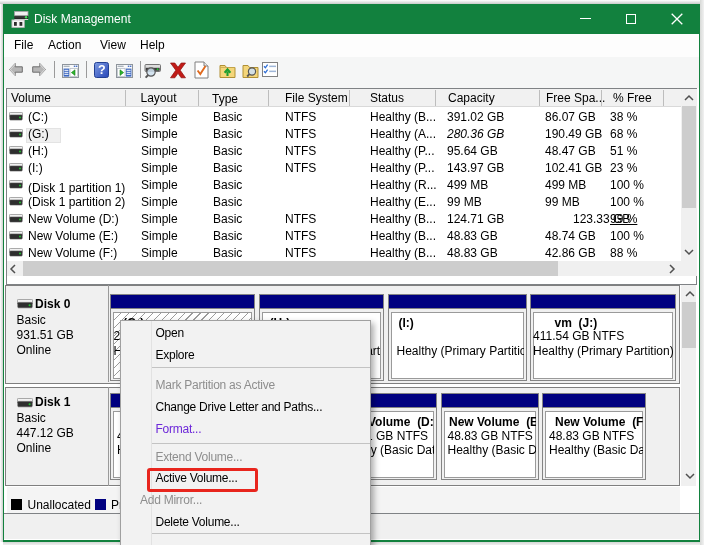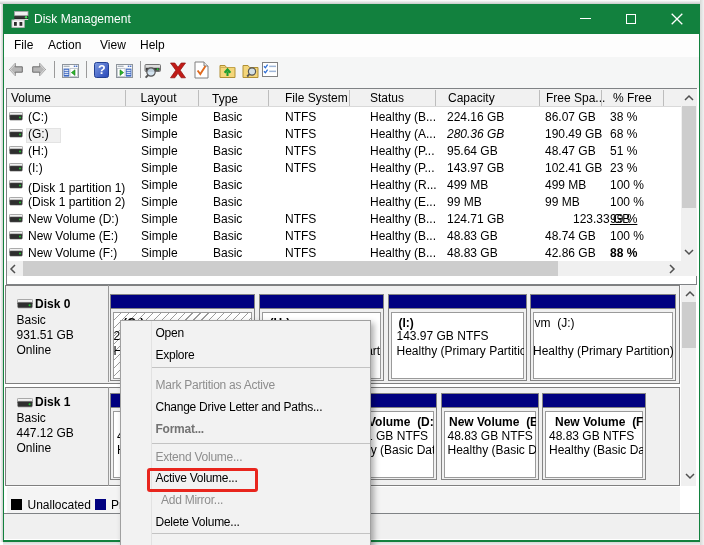--- a/index.html
+++ b/index.html
@@ -139,21 +139,21 @@
 <svg class="a" style="left:9px;top:112px" width="14" height="9" viewBox="0 0 14 9">
 <rect x="0.4" y="0.4" width="13.2" height="4.2" rx="1" fill="#f2f2f2" stroke="#8a8a8a" stroke-width="0.8"></rect>
 <rect x="0.8" y="3" width="12.4" height="5" rx="0.8" fill="#2e2e2e" stroke="#505050" stroke-width="0.6"></rect>
 <circle cx="11" cy="5.6" r="1" fill="#21c12f"></circle>
 </svg>
 <div class="a vc" style="left:28px;top:108.5px;height:17px;">(C:)</div>
 <div class="a vc" style="left:141px;top:108.5px;height:17px;">Simple</div>
 <div class="a vc" style="left:213px;top:108.5px;height:17px;">Basic</div>
 <div class="a vc" style="left:285px;top:108.5px;height:17px;">NTFS</div>
 <div class="a vc" style="left:370px;top:108.5px;height:17px;">Healthy (B...</div>
-<div class="a vc" style="left:447px;top:108.5px;height:17px;">224.16 GB</div>
+<div class="a vc" style="left:447px;top:108.5px;height:17px;">391.02 GB</div>
 <div class="a vc" style="left:545px;top:108.5px;height:17px;">86.07 GB</div>
 <div class="a vc" style="left:610px;top:108.5px;height:17px;">38 %</div>
 <svg class="a" style="left:9px;top:129px" width="14" height="9" viewBox="0 0 14 9">
 <rect x="0.4" y="0.4" width="13.2" height="4.2" rx="1" fill="#f2f2f2" stroke="#8a8a8a" stroke-width="0.8"></rect>
 <rect x="0.8" y="3" width="12.4" height="5" rx="0.8" fill="#2e2e2e" stroke="#505050" stroke-width="0.6"></rect>
 <circle cx="11" cy="5.6" r="1" fill="#21c12f"></circle>
 </svg>
 <div class="a vc" style="left:28px;top:125.5px;height:17px;">(G:)</div>
 <div class="a vc" style="left:141px;top:125.5px;height:17px;">Simple</div>
 <div class="a vc" style="left:213px;top:125.5px;height:17px;">Basic</div>
@@ -243,21 +243,21 @@
 <rect x="0.8" y="3" width="12.4" height="5" rx="0.8" fill="#2e2e2e" stroke="#505050" stroke-width="0.6"></rect>
 <circle cx="11" cy="5.6" r="1" fill="#21c12f"></circle>
 </svg>
 <div class="a vc" style="left:28px;top:244.5px;height:17px;">New Volume (F:)</div>
 <div class="a vc" style="left:141px;top:244.5px;height:17px;">Simple</div>
 <div class="a vc" style="left:213px;top:244.5px;height:17px;">Basic</div>
 <div class="a vc" style="left:285px;top:244.5px;height:17px;">NTFS</div>
 <div class="a vc" style="left:370px;top:244.5px;height:17px;">Healthy (B...</div>
 <div class="a vc" style="left:447px;top:244.5px;height:17px;">48.83 GB</div>
 <div class="a vc" style="left:545px;top:244.5px;height:17px;">42.86 GB</div>
-<div class="a vc" style="left:610px;top:244.5px;height:17px;font-weight:bold;">88 %</div>
+<div class="a vc" style="left:610px;top:244.5px;height:17px;">88 %</div>
 <div class="a" style="left:681px;top:88.5px;width:15.5px;height:172px;background:#f0f0f0;"></div>
 <svg class="a" style="left:684px;top:94px" width="10" height="8" viewBox="0 0 10 8">
     <path d="M1 6 L5 2 L9 6" fill="none" stroke="#505050" stroke-width="1.5"></path>
   </svg>
 <div class="a" style="left:681.5px;top:106px;width:14.5px;height:102px;background:#cdcdcd;"></div>
 <svg class="a" style="left:684px;top:248px" width="10" height="8" viewBox="0 0 10 8">
     <path d="M1 2 L5 6 L9 2" fill="none" stroke="#505050" stroke-width="1.5"></path>
   </svg>
 <div class="a" style="left:6.5px;top:260.5px;width:674.5px;height:15.5px;background:#f0f0f0;"></div>
 <div class="a" style="left:681px;top:260.5px;width:15.5px;height:15.5px;background:#f0f0f0;"></div>
@@ -294,28 +294,28 @@
 <div class="a" style="left:261.5px;top:311.5px;width:119.5px;height:67px;overflow:hidden;">
     <div class="a vc" style="left:8px;top:2.5px;height:17px;font-weight:bold;">(H:)</div>
     <div class="a vc" style="left:4px;top:16.399999999999977px;height:17px;">95.64 GB NTFS</div>
     <div class="a vc" style="left:4px;top:31.0px;height:17px;">Healthy (Primary Parti</div>
   </div>
 <div class="a" style="left:387.5px;top:294px;width:139.0px;height:86.5px;border:1px solid #848484;background:#f0f0f0;"></div>
 <div class="a" style="left:388.5px;top:295px;width:137.0px;height:14px;background:#000080;border-bottom:1px solid #848484;"></div>
 <div class="a" style="left:390.5px;top:311.5px;width:133.0px;height:67px;background:#fff;border:1px solid #9a9a9a;"></div>
 <div class="a" style="left:390.5px;top:311.5px;width:133.0px;height:67px;overflow:hidden;">
     <div class="a vc" style="left:8px;top:2.5px;height:17px;font-weight:bold;">(I:)</div>
-    <div class="a vc" style="left:6px;top:16.399999999999977px;height:17px;">143.97 GB NTFS</div>
     <div class="a vc" style="left:6px;top:31.0px;height:17px;">Healthy (Primary Partition)</div>
   </div>
 <div class="a" style="left:529.5px;top:294px;width:146.5px;height:86.5px;border:1px solid #848484;background:#f0f0f0;"></div>
 <div class="a" style="left:530.5px;top:295px;width:144.5px;height:14px;background:#000080;border-bottom:1px solid #848484;"></div>
 <div class="a" style="left:532.5px;top:311.5px;width:140.5px;height:67px;background:#fff;border:1px solid #9a9a9a;"></div>
 <div class="a" style="left:532.5px;top:311.5px;width:140.5px;height:67px;overflow:hidden;">
-    <div class="a vc" style="left:2px;top:2.5px;height:17px;font-weight:normal;">vm&nbsp;&nbsp;(J:)</div>
+    <div class="a vc" style="left:2px;top:2.5px;height:17px;font-weight:bold;padding-left:20px;">vm&nbsp;&nbsp;(J:)</div>
+    <div class="a vc" style="left:0.5px;top:16.399999999999977px;height:17px;">411.54 GB NTFS</div>
     <div class="a vc" style="left:0.5px;top:31.0px;height:17px;">Healthy (Primary Partition)</div>
   </div>
 <div class="a" style="left:5px;top:387.4px;width:674.5px;height:98.6px;background:#f0f0f0;border:1px solid #7f7f7f;"></div>
 <div class="a" style="left:107.5px;top:387.4px;width:1px;height:98.6px;background:#9a9a9a;"></div>
 <svg class="a" style="left:17px;top:398px" width="16" height="10" viewBox="0 0 16 10">
 <rect x="0.4" y="0.4" width="15.2" height="4.6" rx="1" fill="#f2f2f2" stroke="#8a8a8a" stroke-width="0.8"></rect>
 <rect x="0.8" y="3.4" width="14.4" height="5.4" rx="0.8" fill="#2e2e2e" stroke="#505050" stroke-width="0.6"></rect>
 <circle cx="12.6" cy="6.2" r="1.05" fill="#21c12f"></circle>
   </svg>
 <div class="a vc" style="left:35px;top:393.9px;height:17px;font-weight:bold;">Disk 1</div>
@@ -374,20 +374,20 @@
 <div class="a" style="left:95px;top:499px;width:11px;height:10.5px;background:#000080;"></div>
 <div class="a vc" style="left:111px;top:497px;height:15px;">Primary partition</div>
 <div class="a" style="left:4px;top:513.5px;width:694.5px;height:25.5px;background:#f0f0f0;"></div>
 <div class="a" style="left:120px;top:320.3px;width:250.5px;height:226px;background:#f2f2f2;border:1px solid #a0a0a0;border-bottom:none;box-shadow:3px 3px 6px rgba(0,0,0,0.32);"></div>
 <div class="a" style="left:150.6px;top:321.3px;width:1px;height:223.7px;background:#e2e2e2;"></div>
 <div class="a vc" style="left:155.5px;top:324.4px;height:18px;color:#000;letter-spacing:-0.25px;">Open</div>
 <div class="a vc" style="left:155.5px;top:346.4px;height:18px;color:#000;letter-spacing:-0.25px;">Explore</div>
 <div class="a" style="left:151.6px;top:367.3px;width:218px;height:1.2px;background:#c3c3c3;"></div>
 <div class="a vc" style="left:155.5px;top:376.3px;height:18px;color:#8e8e8e;letter-spacing:-0.25px;">Mark Partition as Active</div>
 <div class="a vc" style="left:155.5px;top:398.0px;height:18px;color:#000;letter-spacing:-0.25px;">Change Drive Letter and Paths...</div>
-<div class="a vc" style="left:155.5px;top:420.1px;height:18px;color:#737373;letter-spacing:-0.25px;font-weight:bold;">Format...</div>
+<div class="a vc" style="left:155.5px;top:420.1px;height:18px;color:#6d28d9;letter-spacing:-0.25px;">Format...</div>
 <div class="a" style="left:151.6px;top:443.0px;width:218px;height:1.2px;background:#c3c3c3;"></div>
 <div class="a vc" style="left:155.5px;top:447.8px;height:18px;color:#8e8e8e;letter-spacing:-0.25px;">Extend Volume...</div>
 <div class="a vc" style="left:155.5px;top:469.4px;height:18px;color:#000;letter-spacing:-0.25px;">Active Volume...</div>
-<div class="a vc" style="left:161px;top:491.0px;height:18px;color:#8e8e8e;letter-spacing:-0.25px;text-align:right;">Add Mirror...</div>
+<div class="a vc" style="left:140px;top:491.0px;height:18px;color:#8e8e8e;letter-spacing:-0.25px;text-align:right;">Add Mirror...</div>
 <div class="a vc" style="left:155.5px;top:512.6px;height:18px;color:#000;letter-spacing:-0.25px;">Delete Volume...</div>
 <div class="a" style="left:151.6px;top:533.1px;width:218px;height:1.2px;background:#c3c3c3;"></div>
 <div class="a" style="left:147px;top:468px;width:110.5px;height:24px;border:3.2px solid #e8251d;border-radius:3px;"></div>
 
 </body></html>

